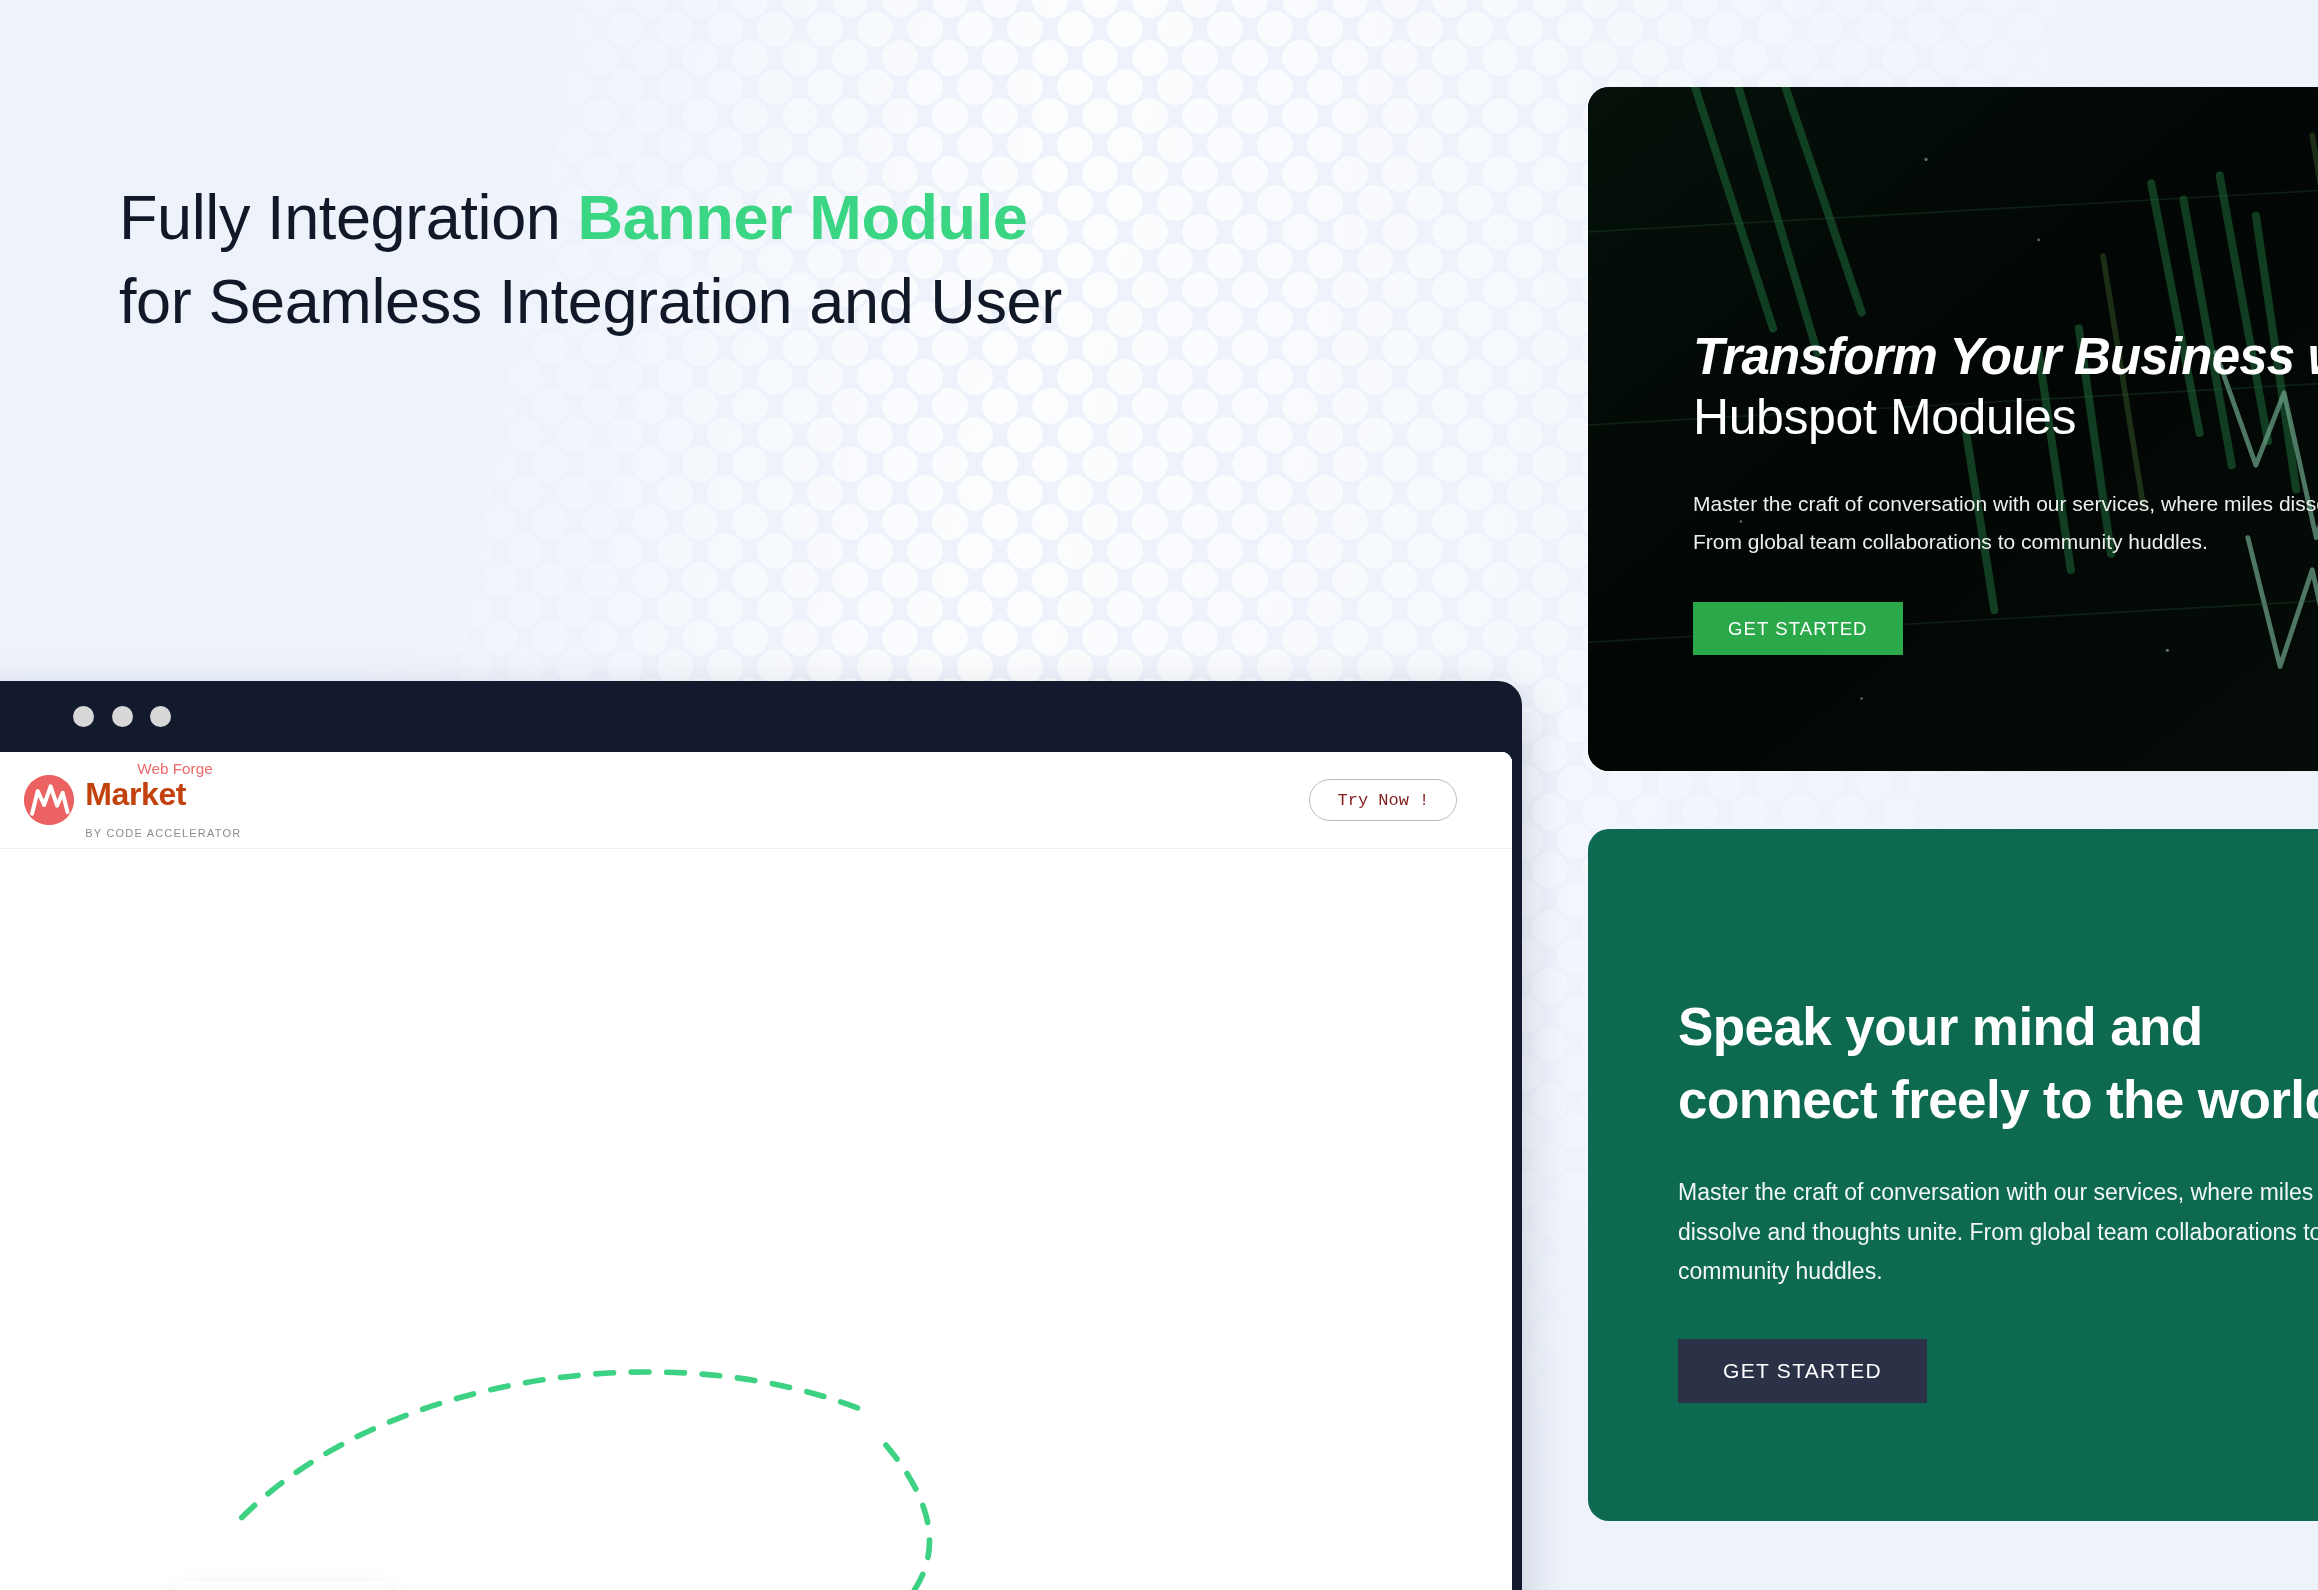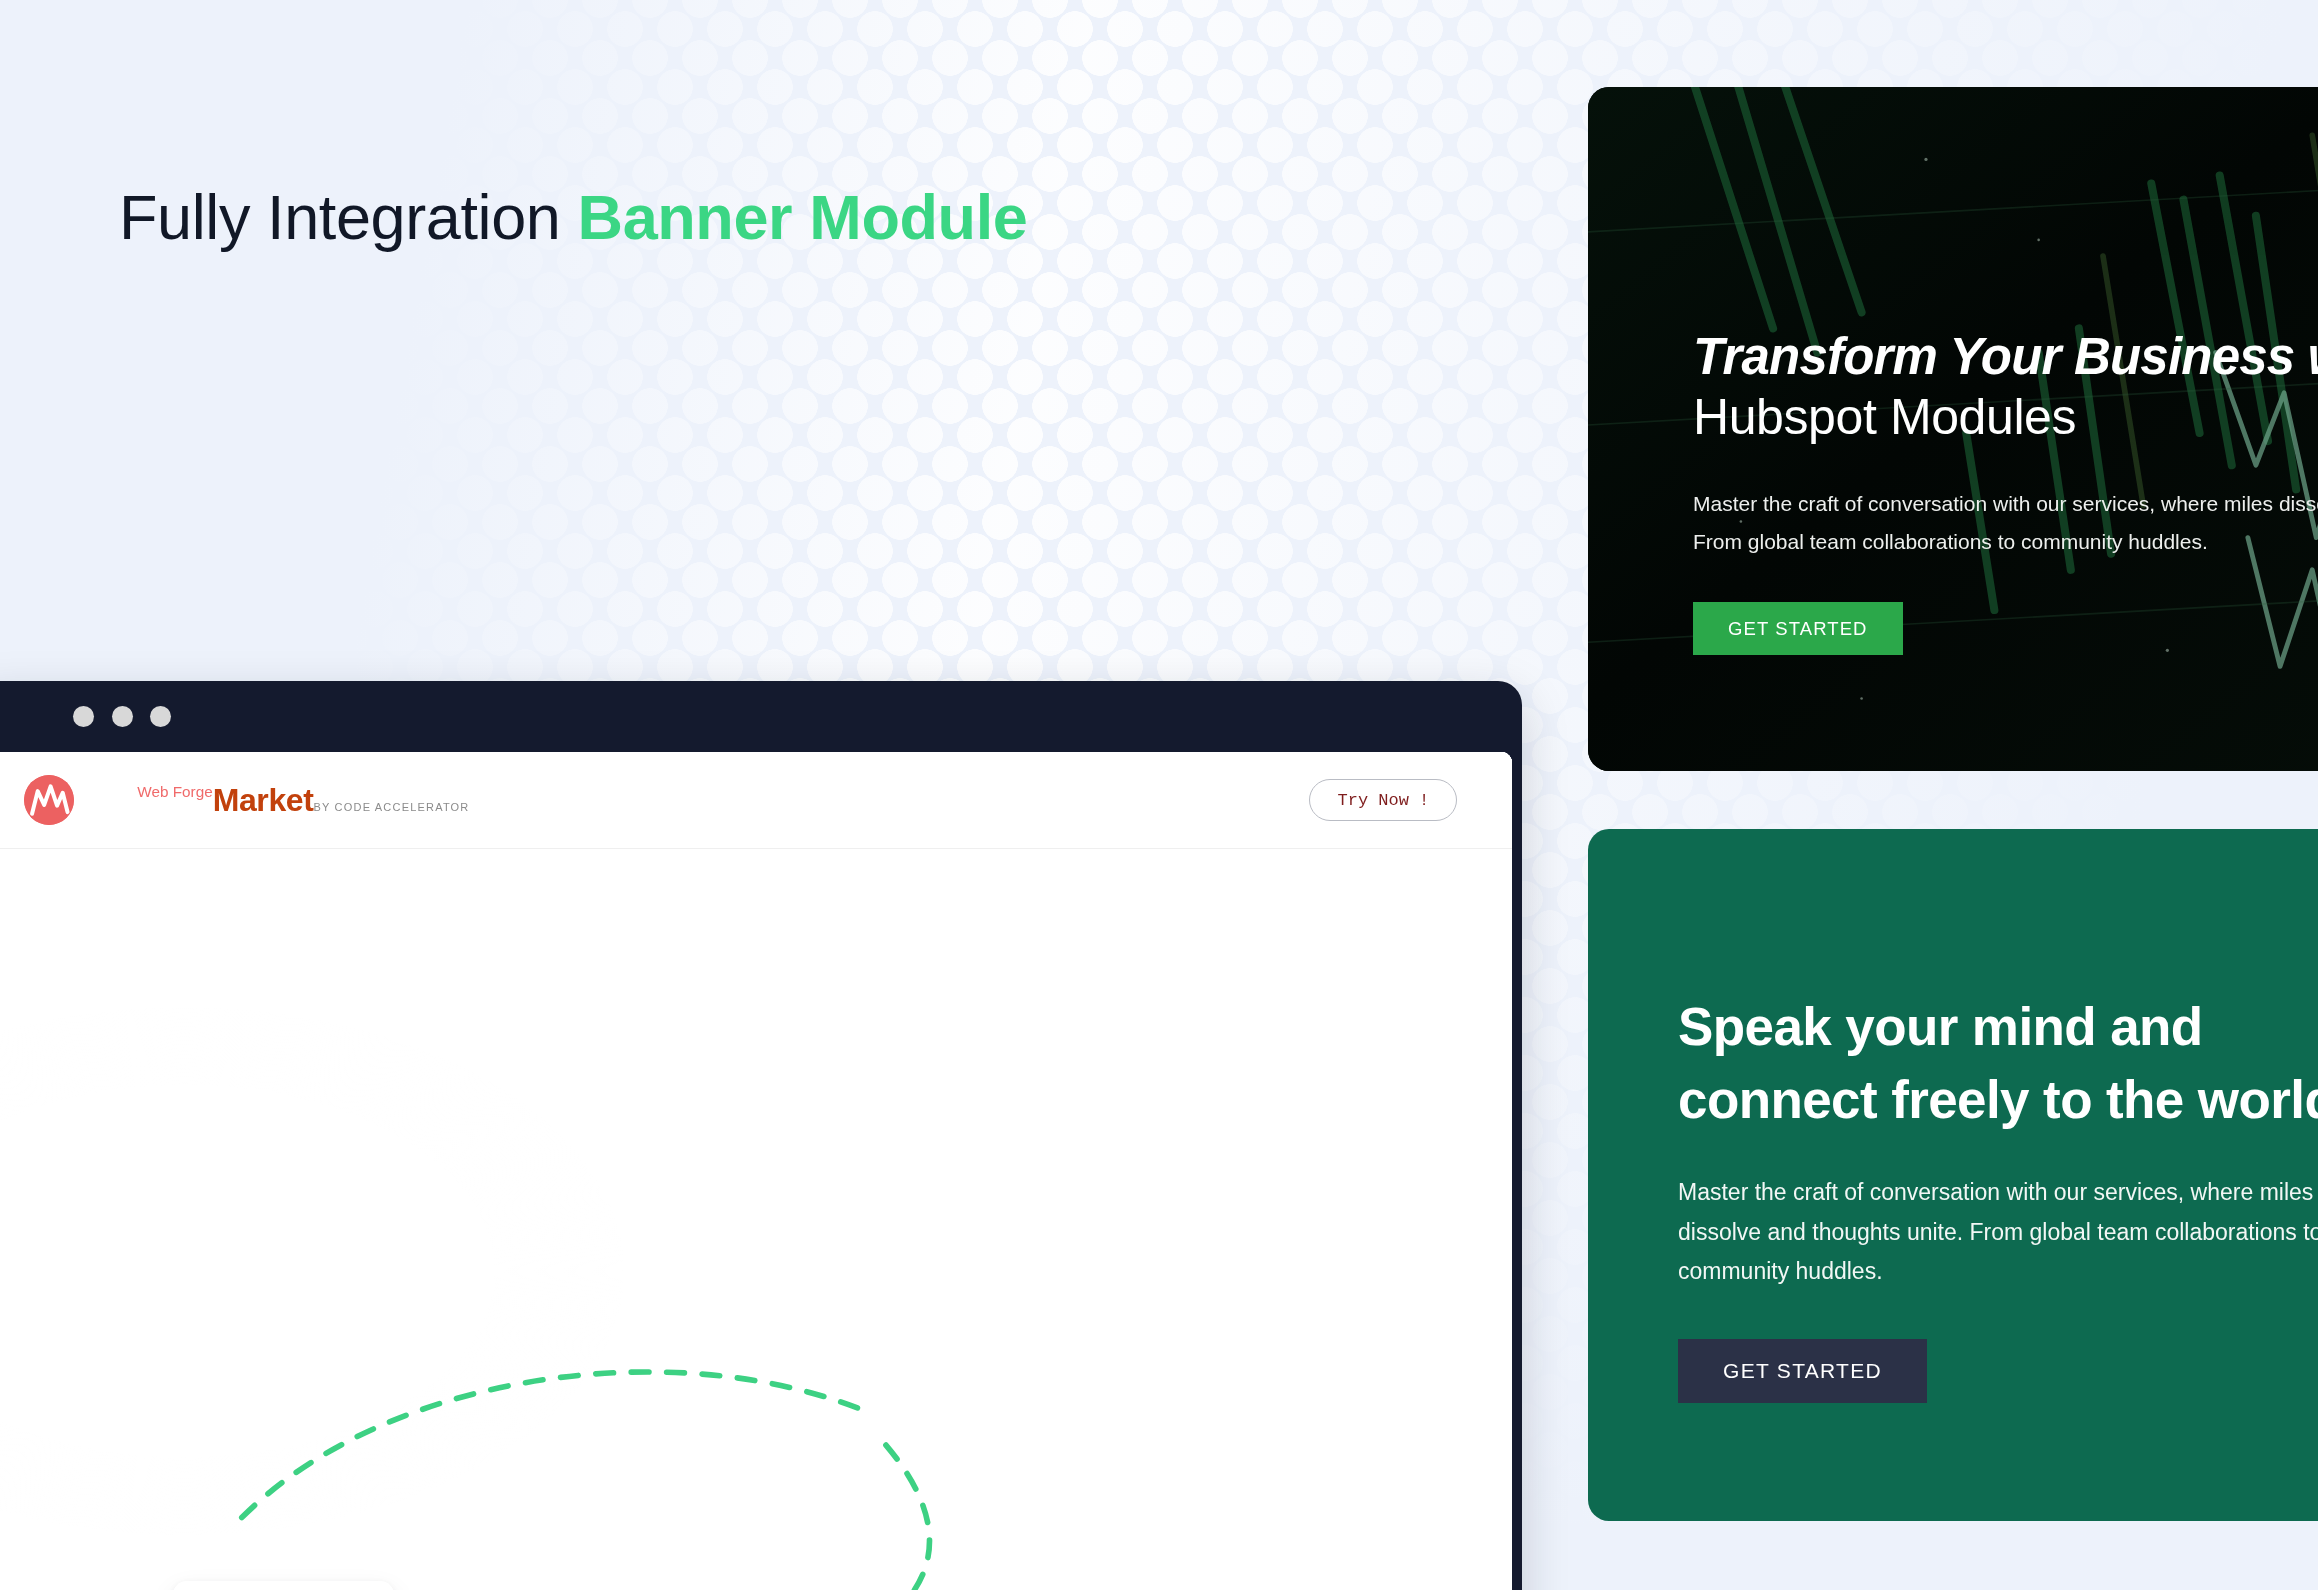--- a/index.html
+++ b/index.html
@@ -97,21 +97,21 @@
     display: flex; align-items: center;
     padding: 0 55px 0 56px;
     z-index: 5;
   }
   .logo { display: flex; align-items: center; gap: 11.3px; }
   .logo-mark {
     width: 50px; height: 50px; border-radius: 50%;
     background: #EC6161; position: relative; overflow: hidden;
   }
   .logo-mark svg { position: absolute; left: 0; top: 0; }
-  .logo-text { display: flex; flex-direction: row; line-height: 1; }
+  .logo-text { display: flex; flex-direction: column; line-height: 1; }
   .logo-top { font-size: 15.3px; color: #F06A6A; margin-left: 52px; margin-bottom: 0.8px; font-weight: 400;}
   .logo-main { font-size: 32px; font-weight: 700; color: #c2410c; letter-spacing: -0.4px; }
   .logo-sub { font-size: 11px; color: #8B8B8B; letter-spacing: 1.2px; margin-top: 18px; font-weight: 400;}
   .nav-spacer { flex: 1; }
   .try-now {
     border: 1.2px solid #B9BCC4;
     border-radius: 804px;
     padding: 10.5px 27px;
     font-size: 17px;
     color: #7f1d1d;
@@ -195,21 +195,21 @@
   }
 </style>
 </head>
 <body>
 
 <div class="hex-bg"></div>
 <div class="hex-fade"></div>
 
 <h1 class="headline">
   <span>Fully Integration </span><span class="accent">Banner Module</span><br>
-  <br>
+  <span>for Seamless Integration and User</span><br>
 </h1>
 
 <div class="browser">
 
   <div class="browser-bar">
     <span class="dot"></span>
     <span class="dot"></span>
     <span class="dot"></span>
   </div>
 

